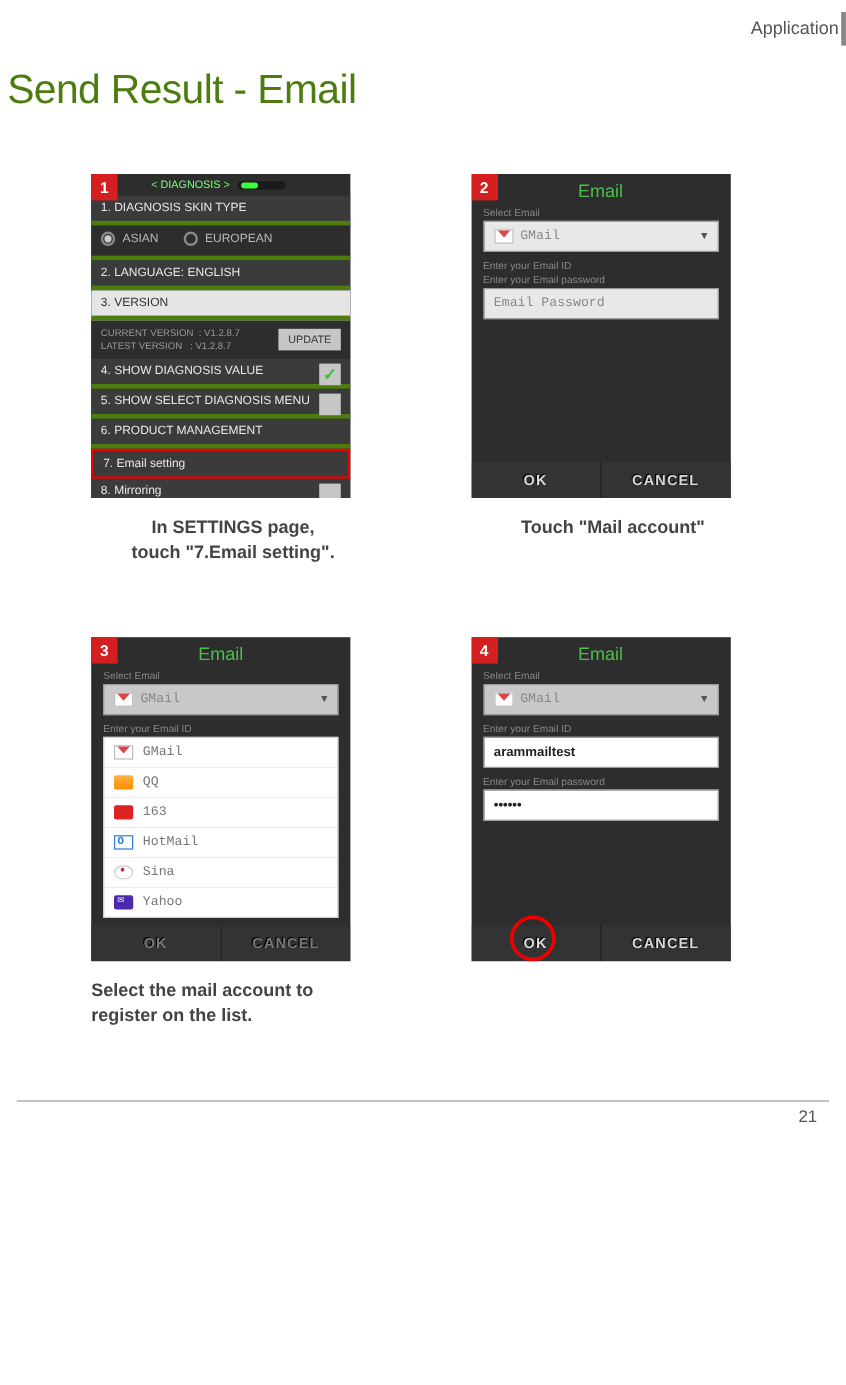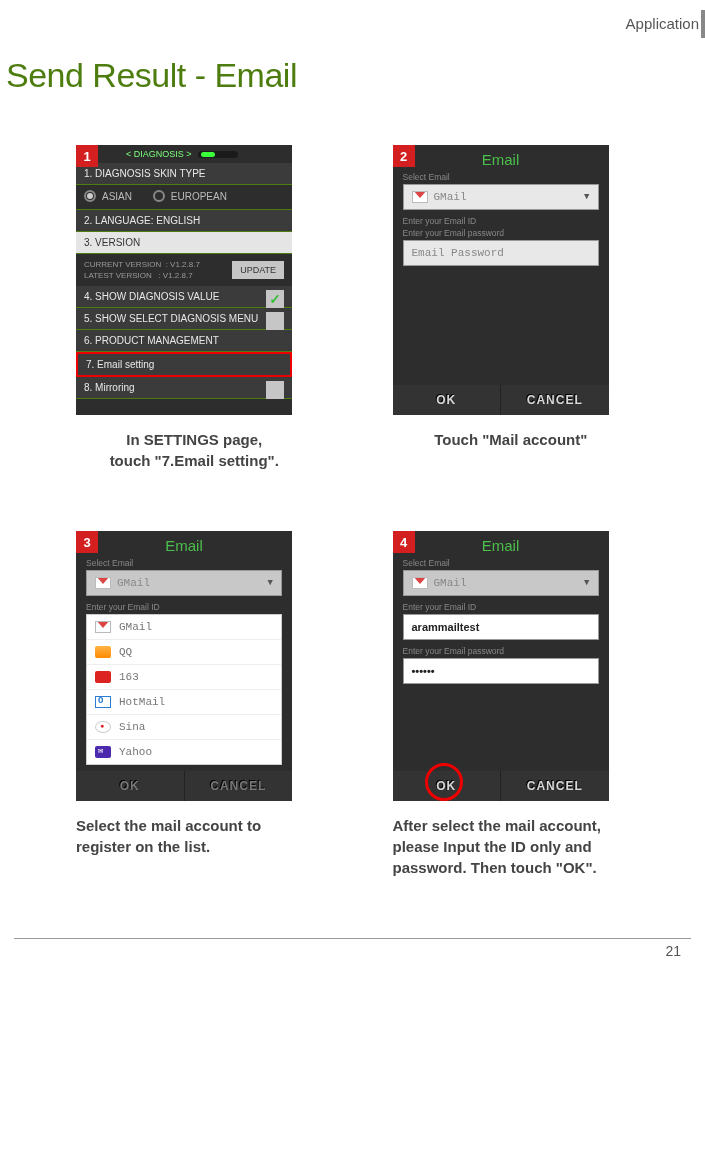--- a/index.html
+++ b/index.html
@@ -11,21 +11,21 @@
 .cell { }
 .phone { width: 216px; height: 270px; background: #2d2d2d; position: relative; overflow: hidden; font-size: 10px; color: #ccc; }
 .step-badge { position: absolute; top: 0; left: 0; width: 22px; height: 22px; background: #d31f1f; color: #fff; font-size: 13px; font-weight: bold; display: flex; align-items: center; justify-content: center; z-index: 20; }
 .caption { text-align: center; font-size: 15px; color: #444; margin-top: 14px; line-height: 1.4; font-weight: bold; }
 .caption.left { text-align: left; }
 
 
 .s1-top { text-align:center; color:#7aff7a; font-size:9px; padding:4px 0; }
 .s1-top .pill { display:inline-block; width:40px; height:7px; background:#1a1a1a; border-radius:4px; position:relative; margin:0 4px; vertical-align:middle; }
 .s1-top .pill::after { content:""; position:absolute; left:3px; top:1px; width:14px; height:5px; border-radius:3px; background:#3bff3b; }
-.s1-row { background:#3b3b3b; color:#e8e8e8; font-size:10px; padding:5px 8px; border-bottom:1px solid #4d7c0f; position:relative; }
+.s1-row { background:#3b3b3b; color:#e8e8e8; font-size:10px; padding:5px 8px; border-bottom:4px solid #4d7c0f; position:relative; }
 .s1-row.dark { background:#2d2d2d; }
 .s1-radio { display:inline-flex; align-items:center; gap:6px; margin-right:18px; color:#bbb; }
 .s1-radio .r { width:12px; height:12px; border:2px solid #888; border-radius:50%; display:inline-block; }
 .s1-radio.sel .r::after { content:""; display:block; width:6px; height:6px; background:#ccc; border-radius:50%; margin:1px; }
 .s1-ver { background:#2d2d2d; padding:5px 8px; font-size:8px; color:#999; display:flex; justify-content:space-between; align-items:center; }
 .s1-ver .lines { line-height:1.4; }
 .s1-update { background:#c6c6c6; color:#333; font-size:9px; padding:4px 8px; border:none; }
 .chk { position:absolute; right:8px; top:4px; width:18px; height:18px; background:#c6c6c6; display:flex; align-items:center; justify-content:center; }
 .chk.on { color:#3bbf3b; font-weight:bold; font-size:14px; }
 .red-box { border:2px solid #e00; }
@@ -195,25 +195,20 @@
         <div class="e-label">Enter your Email ID</div>
         <div class="e-field filled red-box-thick" style="background:#fff;">arammailtest</div>
         <div class="e-label">Enter your Email password</div>
         <div class="e-field filled red-box-thick" style="background:#fff;">••••••</div>
         <div class="ok-hi"></div>
         <div class="e-bot">
           <div class="e-btn">OK</div>
           <div class="e-btn">CANCEL</div>
         </div>
       </div>
-      <div class="caption left">
-        <span>After select the mail account,</span><br>
-        <span>please Input the ID only and</span><br>
-        <span>password. Then touch "OK".</span>
-      </div>
     </div>
 
   </div>
 
   <div class="footer">
     <span>21</span>
   </div>
 </div>
 
 </body></html>

